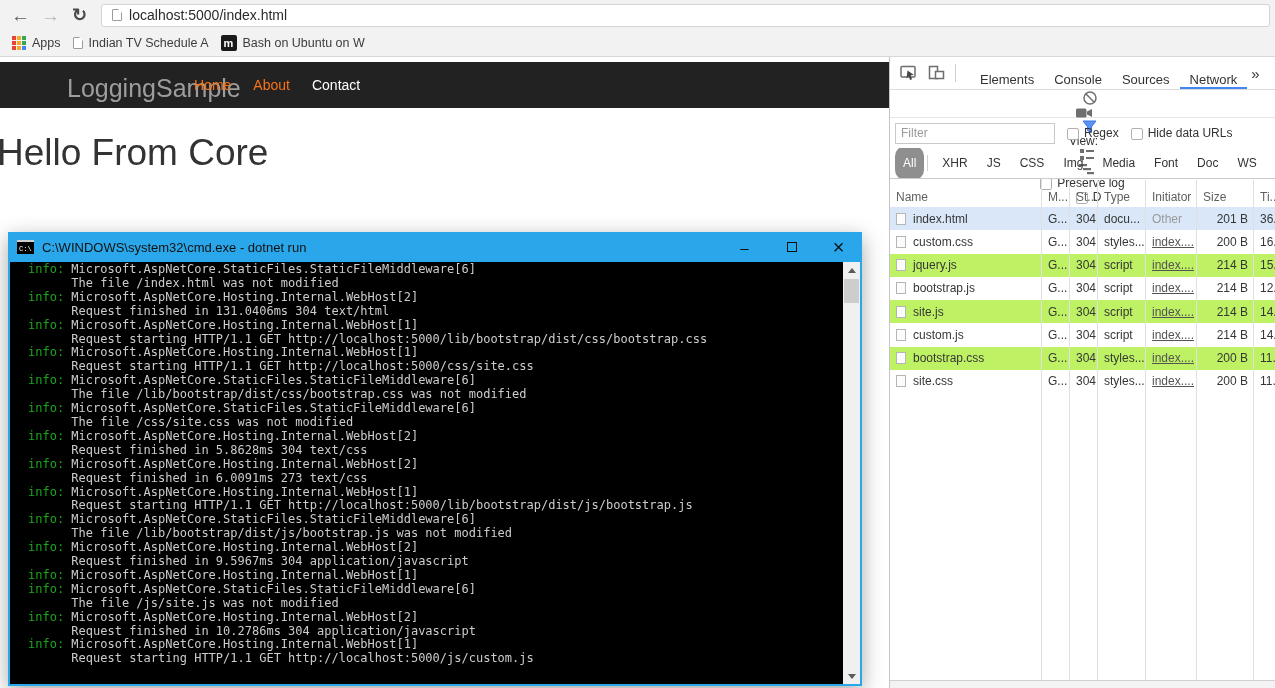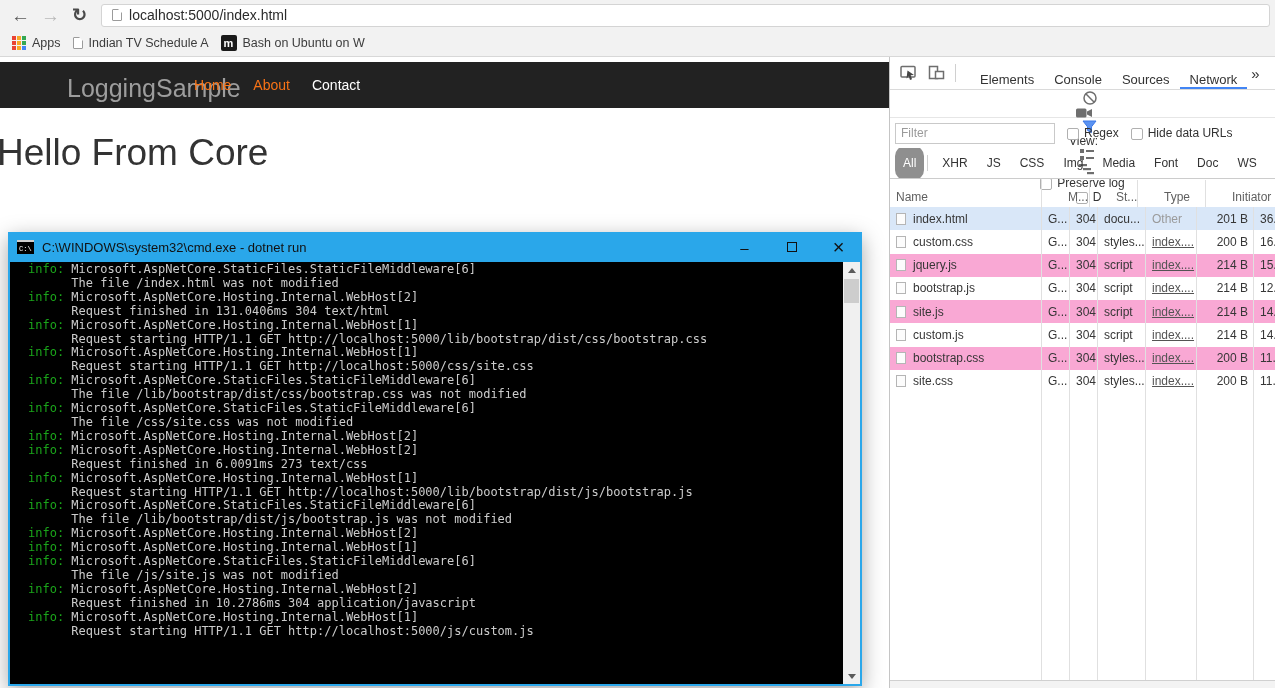--- a/index.html
+++ b/index.html
@@ -75,26 +75,26 @@
   .dt-filter-row { position:absolute; top:61px; left:0; right:0; height:30px; display:flex; align-items:center; }
   .filter-input { width:160px; height:21px; margin-left:5px; border:1px solid #c9c9c9; font-size:12px; padding:0 5px; color:#333; font-family:"Liberation Sans",sans-serif; }
   .filter-input::placeholder { color:#9a9a9a; }
 
   .dt-pills-row { position:absolute; top:91px; left:0; right:0; height:31px; display:flex; align-items:center; border-bottom:1px solid #ccc; overflow:hidden; }
   .pill { padding:10px 8px; margin-left:3px; border-radius:10px; color:#333; white-space:nowrap; }
   .pill.active { background:#8f8f8f; color:#fff; margin-left:5px; }
   .pill-sep { width:1px; height:16px; background:#d0d0d0; margin:0 3px; flex:0 0 auto; }
 
   .grid7 { display:grid; grid-template-columns:152px 28px 28px 48px 51px 57px 21px; }
-  .dt-thead { position:absolute; top:123px; left:0; right:0; height:34px; border-bottom:1px solid #ccc;gap:20px; }
+  .dt-thead { position:absolute; top:123px; left:0; right:0; height:34px; border-bottom:1px solid #ccc; }
   .th { display:flex; align-items:center; padding-left:6px; color:#5f5f5f; border-right:1px solid #e0e0e0; overflow:hidden; white-space:nowrap; }
   .th:last-child { border-right:none; }
   .dt-tbody { position:absolute; top:150px; left:0; right:0;text-align:right; }
   .nrow { height:23.25px; }
-  .nrow.alt { background:#f9a8d4; }
+  .nrow.alt { background:#bef264; }
   .nrow.selected { background:#d9e7f8; }
   .cell { display:flex; align-items:center; padding-left:6px; border-right:1px solid #e0e0e0; overflow:hidden; white-space:nowrap; color:#363636; }
   .cell:last-child { border-right:none; }
   .c-name .file-ico { width:10px; height:12px; border:1px solid #b5b5b5; background:#fcfcfc; margin-right:7px; flex:0 0 auto; }
   .c-initiator { color:#9a9a9a; }
   .c-initiator.link { color:#545454; text-decoration:underline; }
   .c-size { justify-content:flex-end; padding-right:5px; }
   .dt-collines { position:absolute; top:336px; bottom:8px; left:0; right:0; }
   .dt-collines .cl { border-right:1px solid #e0e0e0; } .dt-collines .cl:last-child { border-right:none; }
   .dt-collines, .dt-collines.grid7 { height:auto; }
@@ -403,27 +403,29 @@
           <div class="log-line"><span class="log-prefix"></span><span class="log-text">      Request finished in 131.0406ms 304 text/html</span></div>
           <div class="log-line"><span class="log-prefix">info:</span><span class="log-text"> Microsoft.AspNetCore.Hosting.Internal.WebHost[1]</span></div>
           <div class="log-line"><span class="log-prefix"></span><span class="log-text">      Request starting HTTP/1.1 GET http://localhost:5000/lib/bootstrap/dist/css/bootstrap.css</span></div>
           <div class="log-line"><span class="log-prefix">info:</span><span class="log-text"> Microsoft.AspNetCore.Hosting.Internal.WebHost[1]</span></div>
           <div class="log-line"><span class="log-prefix"></span><span class="log-text">      Request starting HTTP/1.1 GET http://localhost:5000/css/site.css</span></div>
           <div class="log-line"><span class="log-prefix">info:</span><span class="log-text"> Microsoft.AspNetCore.StaticFiles.StaticFileMiddleware[6]</span></div>
           <div class="log-line"><span class="log-prefix"></span><span class="log-text">      The file /lib/bootstrap/dist/css/bootstrap.css was not modified</span></div>
           <div class="log-line"><span class="log-prefix">info:</span><span class="log-text"> Microsoft.AspNetCore.StaticFiles.StaticFileMiddleware[6]</span></div>
           <div class="log-line"><span class="log-prefix"></span><span class="log-text">      The file /css/site.css was not modified</span></div>
           <div class="log-line"><span class="log-prefix">info:</span><span class="log-text"> Microsoft.AspNetCore.Hosting.Internal.WebHost[2]</span></div>
+          <div class="log-line"><span class="log-prefix"></span><span class="log-text">      Request finished in 5.8628ms 304 text/css</span></div>
           <div class="log-line"><span class="log-prefix">info:</span><span class="log-text"> Microsoft.AspNetCore.Hosting.Internal.WebHost[2]</span></div>
           <div class="log-line"><span class="log-prefix"></span><span class="log-text">      Request finished in 6.0091ms 273 text/css</span></div>
           <div class="log-line"><span class="log-prefix">info:</span><span class="log-text"> Microsoft.AspNetCore.Hosting.Internal.WebHost[1]</span></div>
           <div class="log-line"><span class="log-prefix"></span><span class="log-text">      Request starting HTTP/1.1 GET http://localhost:5000/lib/bootstrap/dist/js/bootstrap.js</span></div>
           <div class="log-line"><span class="log-prefix">info:</span><span class="log-text"> Microsoft.AspNetCore.StaticFiles.StaticFileMiddleware[6]</span></div>
           <div class="log-line"><span class="log-prefix"></span><span class="log-text">      The file /lib/bootstrap/dist/js/bootstrap.js was not modified</span></div>
           <div class="log-line"><span class="log-prefix">info:</span><span class="log-text"> Microsoft.AspNetCore.Hosting.Internal.WebHost[2]</span></div>
+          <div class="log-line"><span class="log-prefix"></span><span class="log-text">      Request finished in 9.5967ms 304 application/javascript</span></div>
           <div class="log-line"><span class="log-prefix">info:</span><span class="log-text"> Microsoft.AspNetCore.Hosting.Internal.WebHost[1]</span></div>
           <div class="log-line"><span class="log-prefix">info:</span><span class="log-text"> Microsoft.AspNetCore.StaticFiles.StaticFileMiddleware[6]</span></div>
           <div class="log-line"><span class="log-prefix"></span><span class="log-text">      The file /js/site.js was not modified</span></div>
           <div class="log-line"><span class="log-prefix">info:</span><span class="log-text"> Microsoft.AspNetCore.Hosting.Internal.WebHost[2]</span></div>
           <div class="log-line"><span class="log-prefix"></span><span class="log-text">      Request finished in 10.2786ms 304 application/javascript</span></div>
           <div class="log-line"><span class="log-prefix">info:</span><span class="log-text"> Microsoft.AspNetCore.Hosting.Internal.WebHost[1]</span></div>
           <div class="log-line"><span class="log-prefix"></span><span class="log-text">      Request starting HTTP/1.1 GET http://localhost:5000/js/custom.js</span></div>
         </div>
       <div class="cmd-scrollbar">
         <span class="sb-arrow up">

